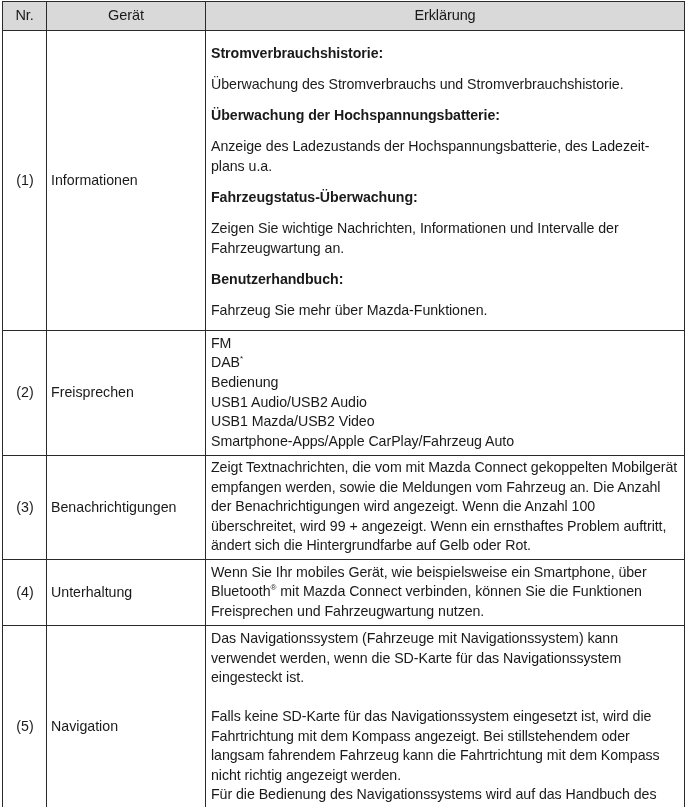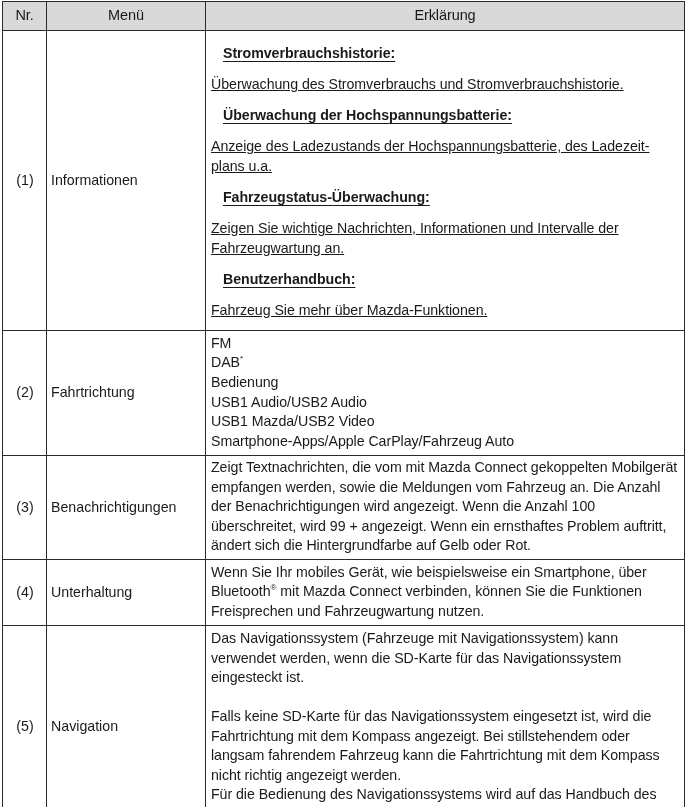--- a/index.html
+++ b/index.html
@@ -47,28 +47,26 @@
     td.menu-cell {
       padding-left: 4px;
       margin-left: 30px;
     }
     td.expl-cell {
       padding: 1px 6px 2px 5px;
       letter-spacing: -0.05px;
     }
     .sub-heading {
       font-weight: bold;
-      text-decoration: underline;
       text-underline-offset: 3px;
-      margin: 4px 0 0 12px;
+      margin: 4px 0 0 0;
       line-height: 19px;
     }
     .sub-text {
       margin: 12px 0 0 0;
-      text-decoration: underline;
     }
     .sub-block + .sub-block { margin-top: 12px; }
     .list-line { line-height: 19.6px; }
     .para-gap { height: 19.5px; }
     sup.mark {
       font-size: 8px;
       vertical-align: super;
       line-height: 0;
     }
     .row-1 { height: 300px; }
@@ -82,21 +80,21 @@
 
 <table class="info-table">
   <colgroup>
     <col class="col-nr">
     <col class="col-menu">
     <col class="col-expl">
   </colgroup>
   <thead>
     <tr>
       <th>Nr.</th>
-      <th>Menü</th>
+      <th>Gerät</th>
       <th>Erklärung</th>
     </tr>
   </thead>
   <tbody>
 
     <tr class="row-1">
       <td class="nr-cell">(1)</td>
       <td class="menu-cell">Informationen</td>
       <td class="expl-cell">
         <div class="sub-block">
@@ -113,21 +111,21 @@
         </div>
         <div class="sub-block">
           <div class="sub-heading">Benutzerhandbuch:</div>
           <div class="sub-text">Fahrzeug Sie mehr über Mazda-Funktionen.</div>
         </div>
       </td>
     </tr>
 
     <tr class="row-2">
       <td class="nr-cell">(2)</td>
-      <td class="menu-cell">Fahrtrichtung</td>
+      <td class="menu-cell">Freisprechen</td>
       <td class="expl-cell">
         <div class="list-line"><span>FM</span><sup class="mark"></sup></div>
         <div class="list-line"><span>DAB</span><sup class="mark">*</sup></div>
         <div class="list-line"><span>Bedienung</span><sup class="mark"></sup></div>
         <div class="list-line"><span>USB1 Audio/USB2 Audio</span><sup class="mark"></sup></div>
         <div class="list-line"><span>USB1 Mazda/USB2 Video</span><sup class="mark"></sup></div>
         <div class="list-line"><span>Smartphone-Apps/Apple CarPlay/Fahrzeug Auto</span><sup class="mark"></sup></div>
       </td>
     </tr>
 

